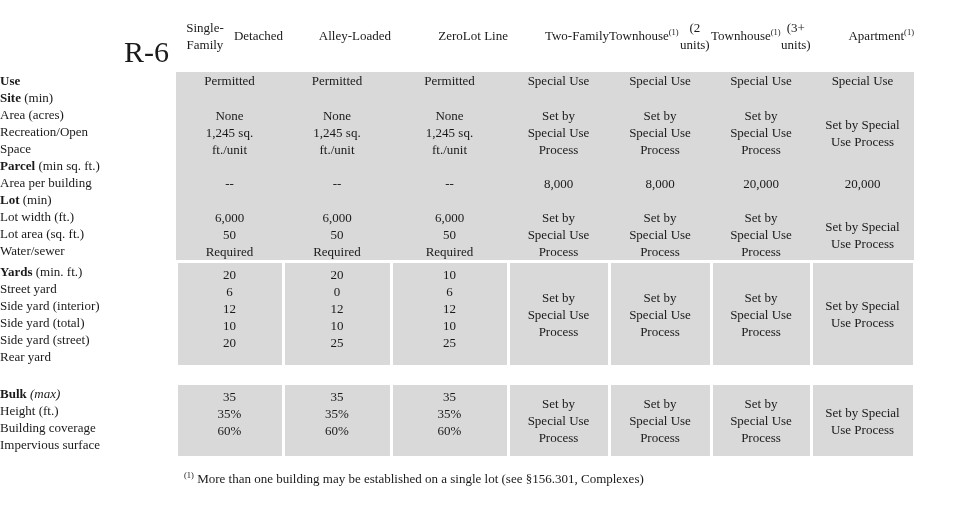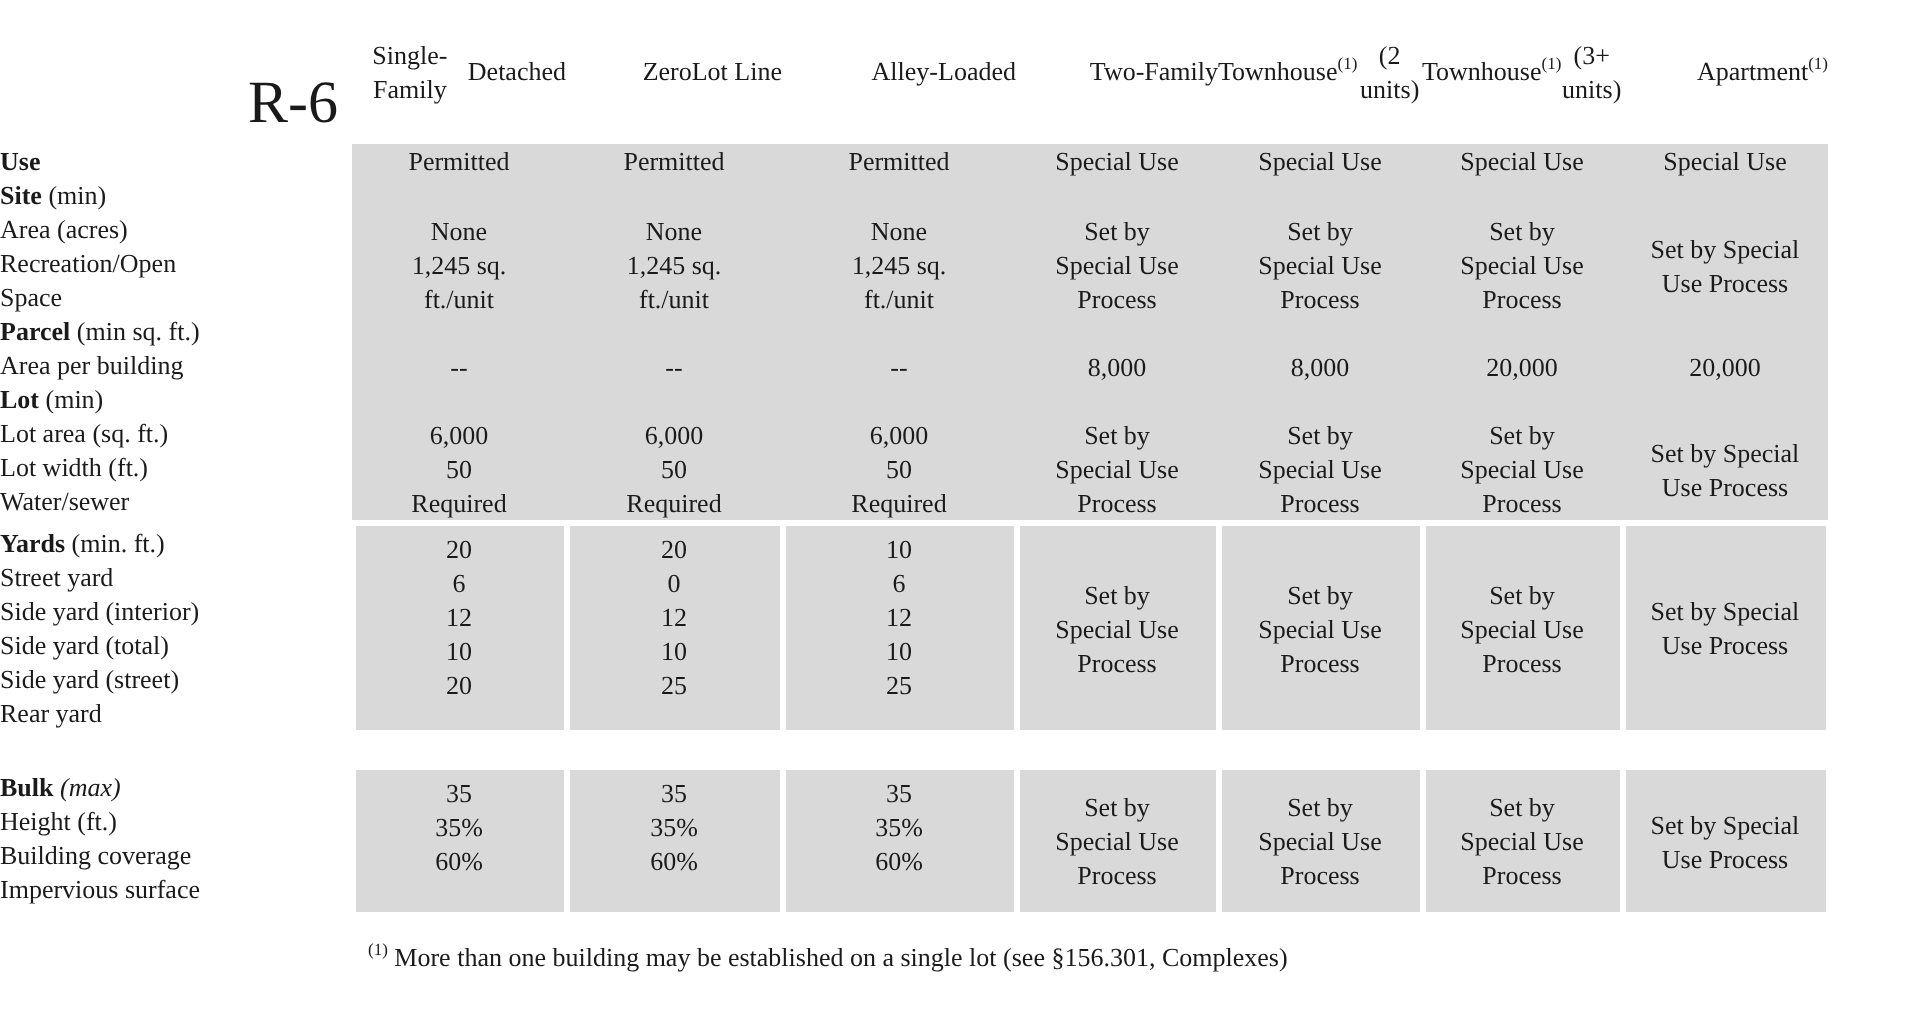--- a/index.html
+++ b/index.html
@@ -40,25 +40,25 @@
 <div class="page">
 
   <div class="band hdr">
     <div class="district">R-6</div>
 
     <div class="hcell">
       <span class="ln">Single-Family</span>
       <span class="ln">Detached</span>
     </div>
     <div class="hcell">
+      <span class="ln">Alley-Loaded</span>
+    </div>
+    <div class="hcell">
       <span class="ln">Zero</span>
       <span class="ln">Lot Line</span>
-    </div>
-    <div class="hcell">
-      <span class="ln">Alley-Loaded</span>
     </div>
     <div class="hcell">
       <span class="ln">Two-Family</span>
     </div>
     <div class="hcell">
       <span class="ln"><span>Townhouse</span><sup>(1)</sup></span>
       <span class="ln">(2 units)</span>
     </div>
     <div class="hcell">
       <span class="ln"><span>Townhouse</span><sup>(1</sup></span>
@@ -73,22 +73,22 @@
   <div class="band b1">
     <div class="lblcol">
       <span class="ln"><b>Use</b></span>
       <span class="ln"><b>Site</b><span> (min)</span></span>
       <span class="ln">Area (acres)</span>
       <span class="ln">Recreation/Open</span>
       <span class="ln">Space</span>
       <span class="ln"><b>Parcel</b><span> (min sq. ft.)</span></span>
       <span class="ln">Area per building</span>
       <span class="ln"><b>Lot</b><span> (min)</span></span>
+      <span class="ln">Lot width (ft.)</span>
       <span class="ln">Lot area (sq. ft.)</span>
-      <span class="ln">Lot width (ft.)</span>
       <span class="ln">Water/sewer</span>
     </div>
 
     <div class="gwrap">
 
       <div class="vcol">
         <div class="r-use">Permitted</div>
         <div class="r-site">
           <span class="ln">None</span>
           <span class="ln">1,245 sq.</span>

